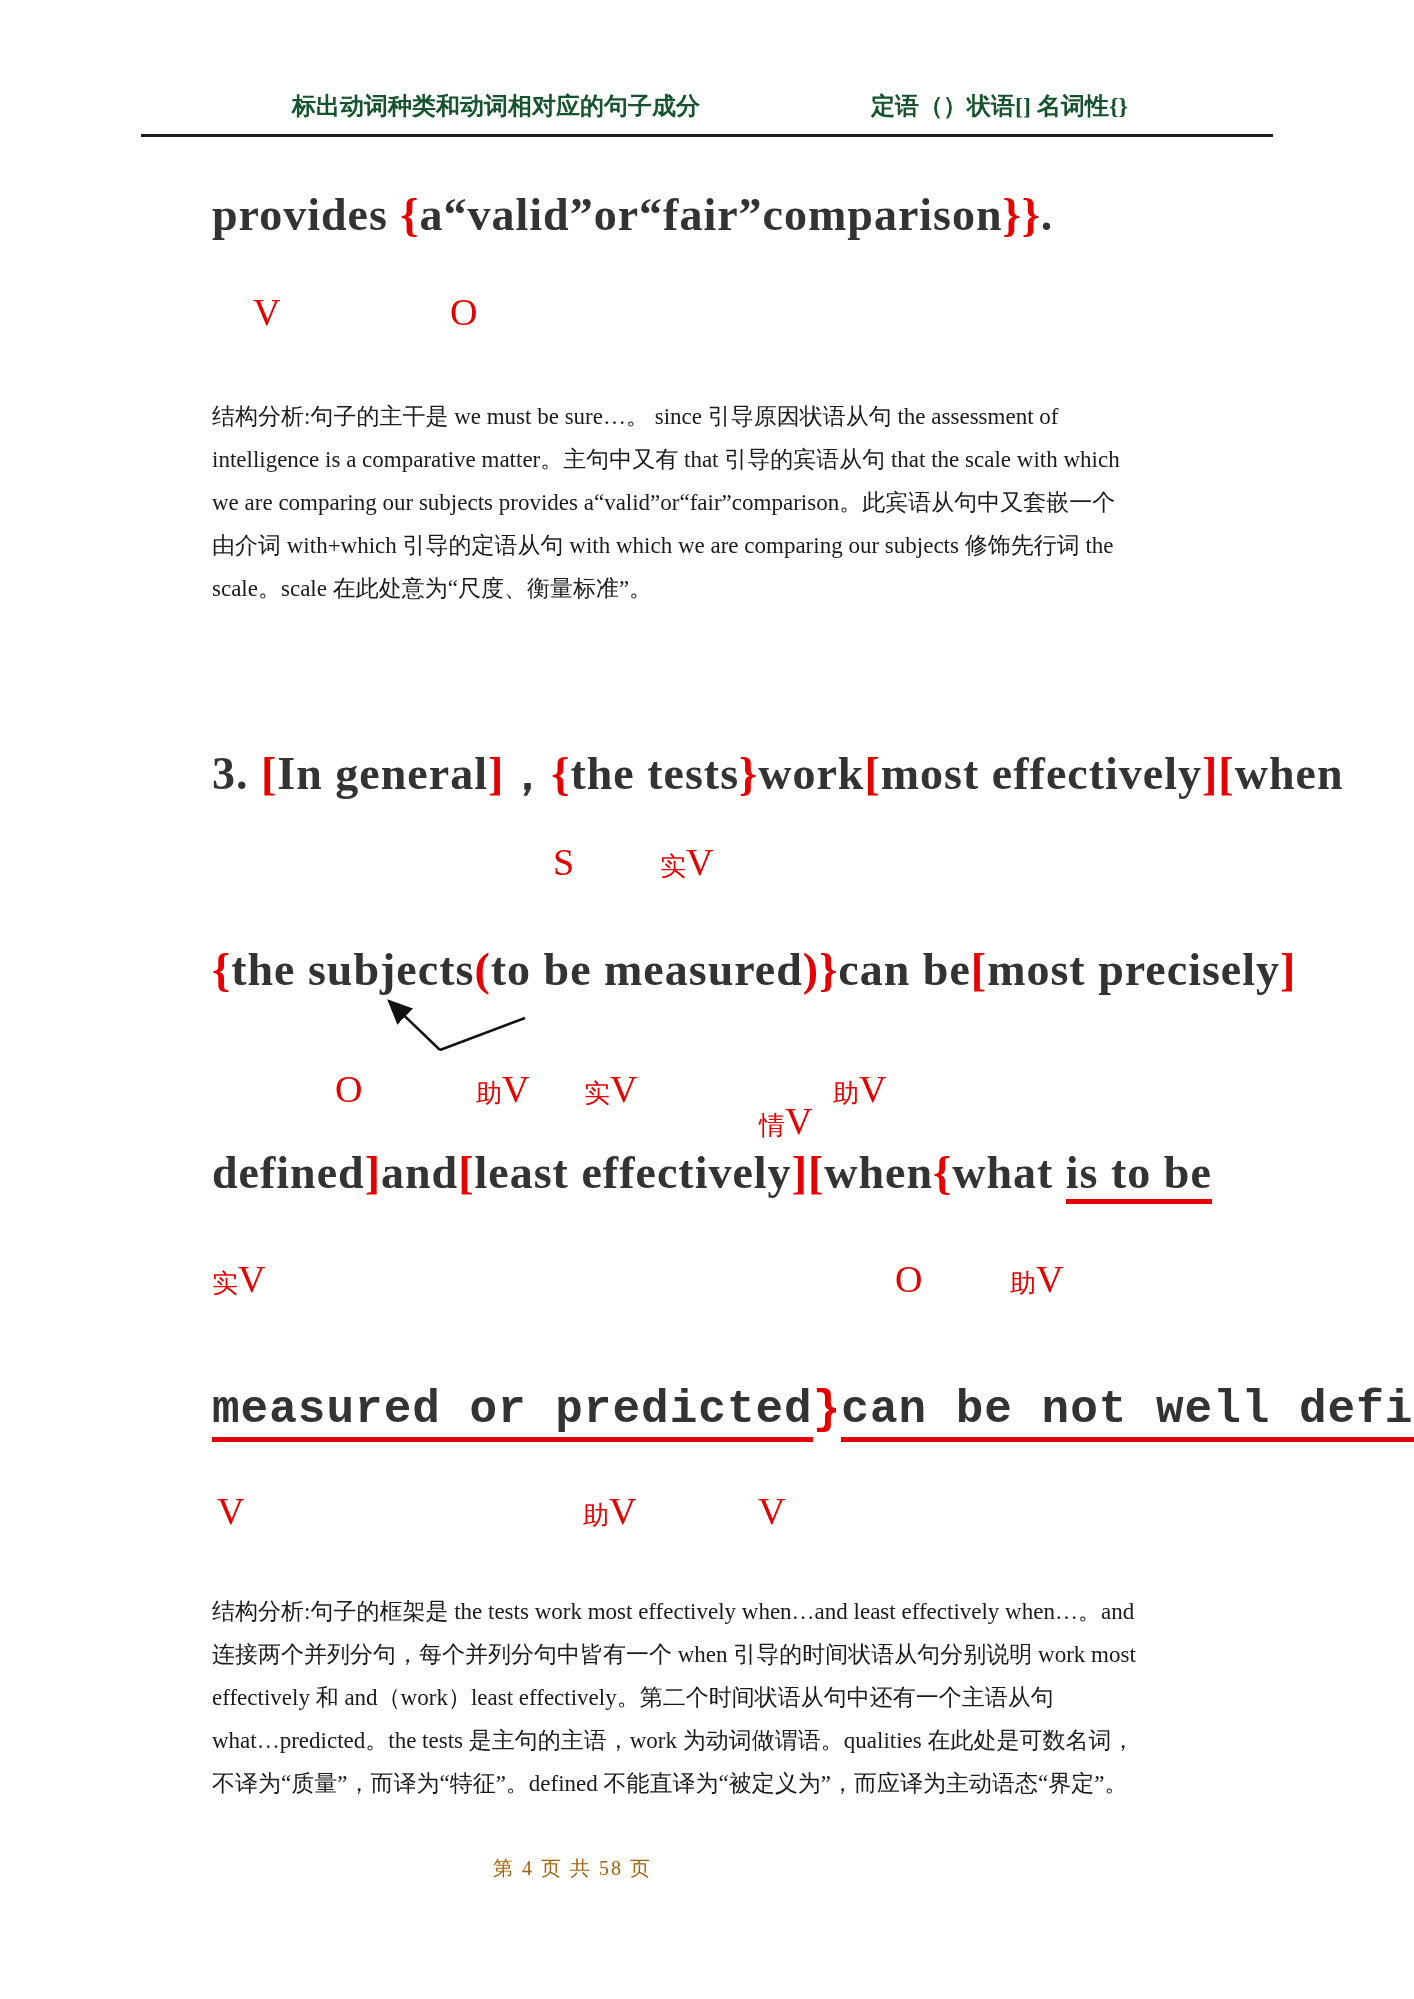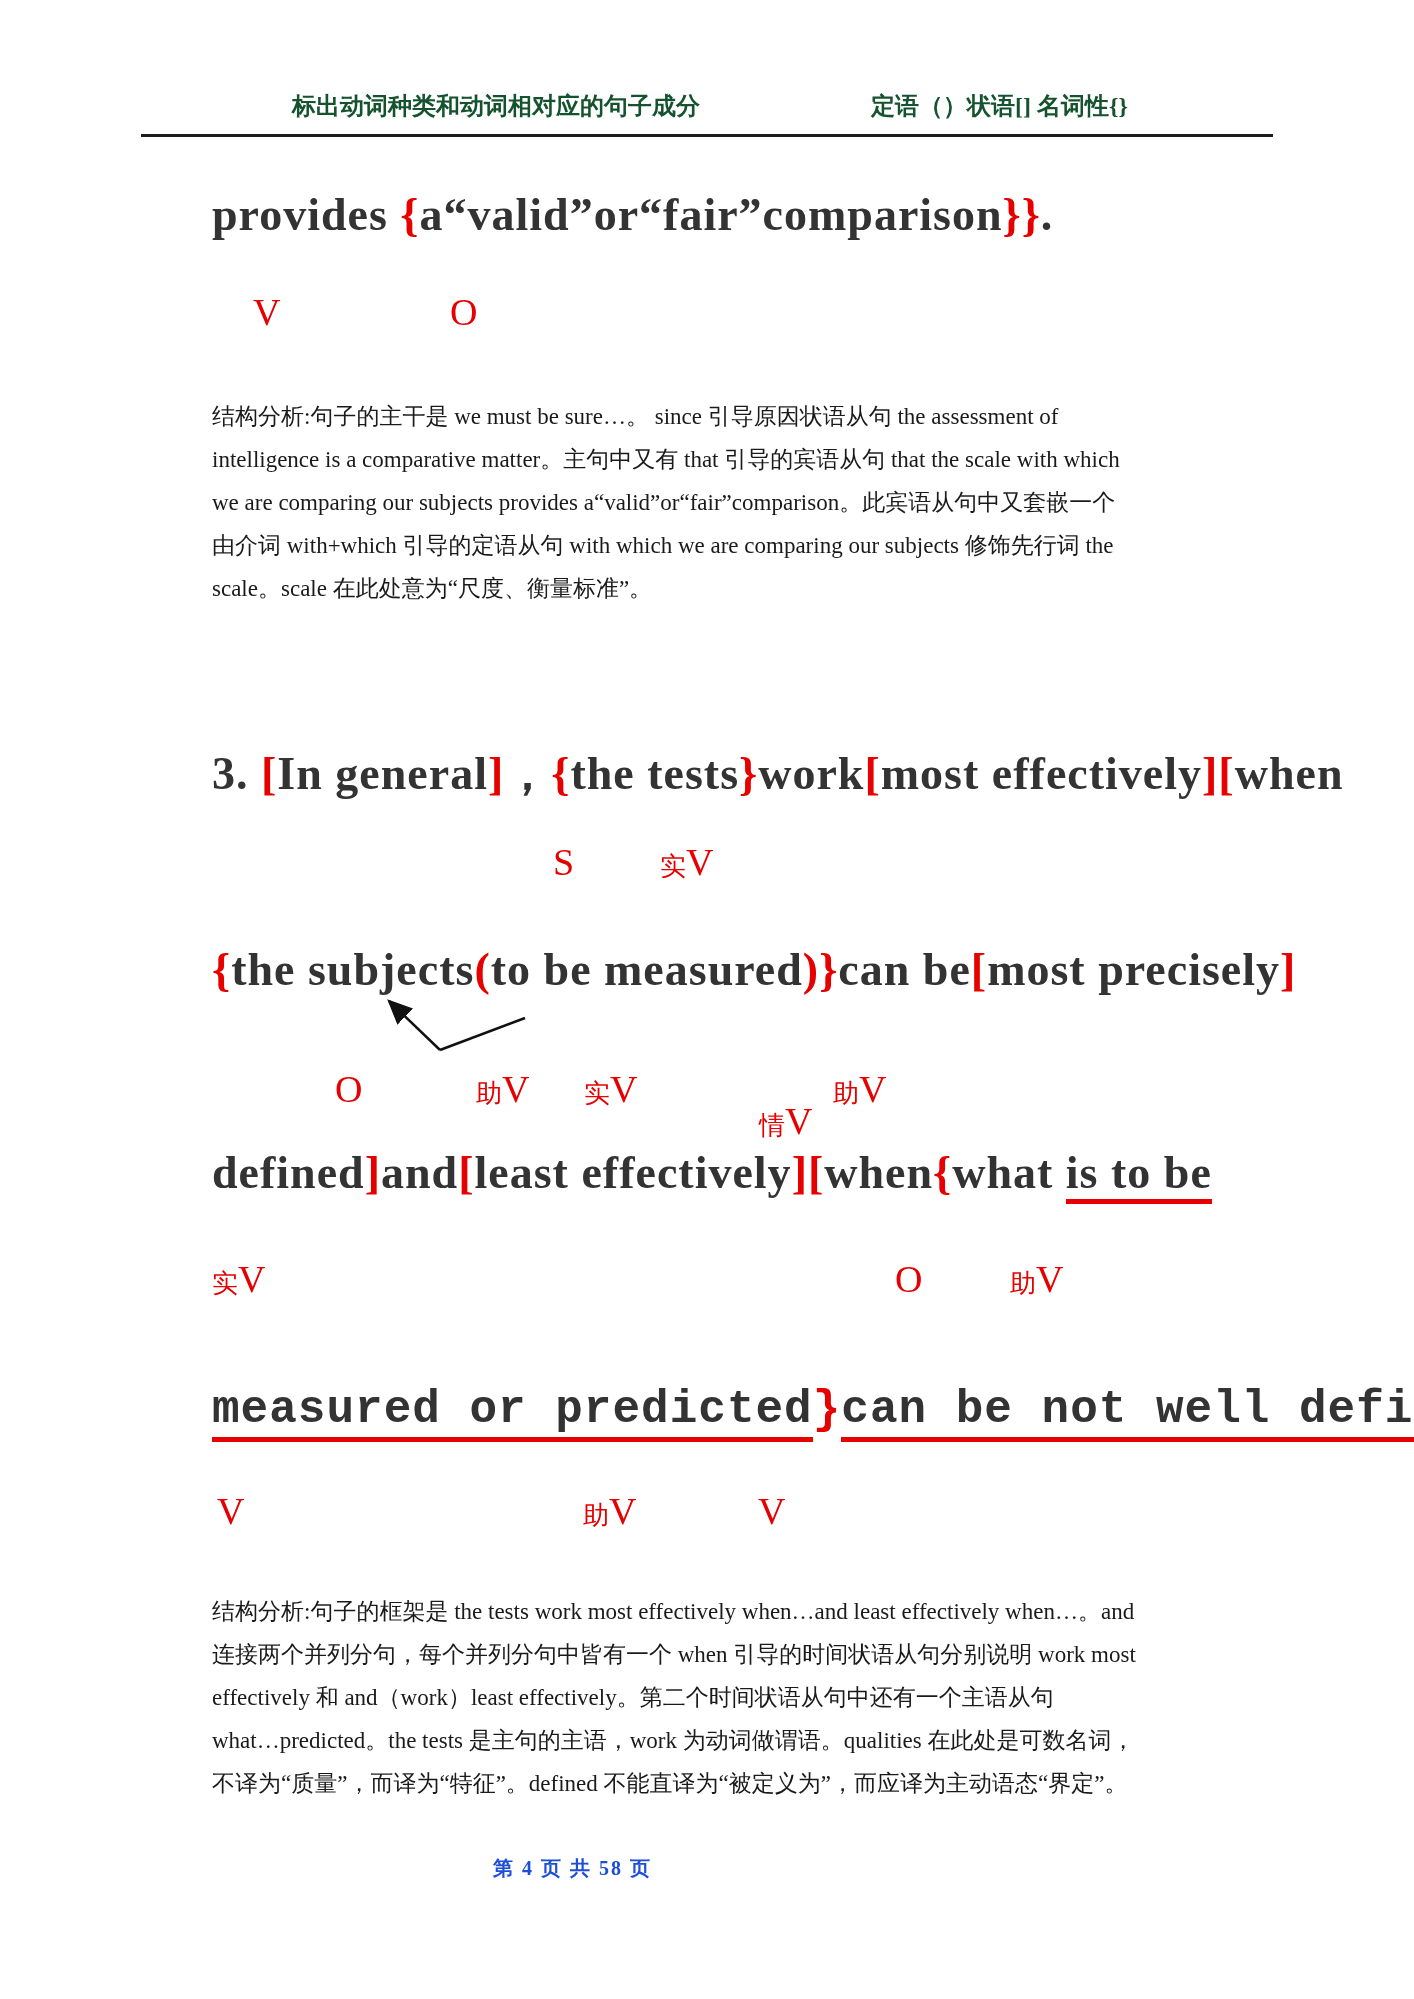--- a/index.html
+++ b/index.html
@@ -17,21 +17,21 @@
   .bigline .red { color:var(--red); }
   .ul { border-bottom:5px solid var(--red); padding-bottom:1px; }
 
   .para { position:absolute; left:212px; width:1000px; font-size:23px; color:var(--ink); }
   .para .pline { height:43px; line-height:43px; white-space:nowrap; }
 
   .lbl { position:absolute; color:var(--red); font-size:38px; line-height:1; white-space:nowrap; }
   .lbl .pre { font-size:26px; }
 
   #footer { position:absolute; left:0; top:1855px; width:1145px; text-align:center;
-            font-size:20px; color:#1d4ed8; letter-spacing:2px;font-weight:bold; }
+            font-size:20px; color:#a16207; letter-spacing:2px; }
 
   #arrow-svg { position:absolute; left:365px; top:988px; }
 </style>
 </head>
 <body>
 
 <div id="page">
 
   <div id="header-left" class="hdr">标出动词种类和动词相对应的句子成分</div>
   <div id="header-right" class="hdr">定语（）状语[] 名词性{}</div>

